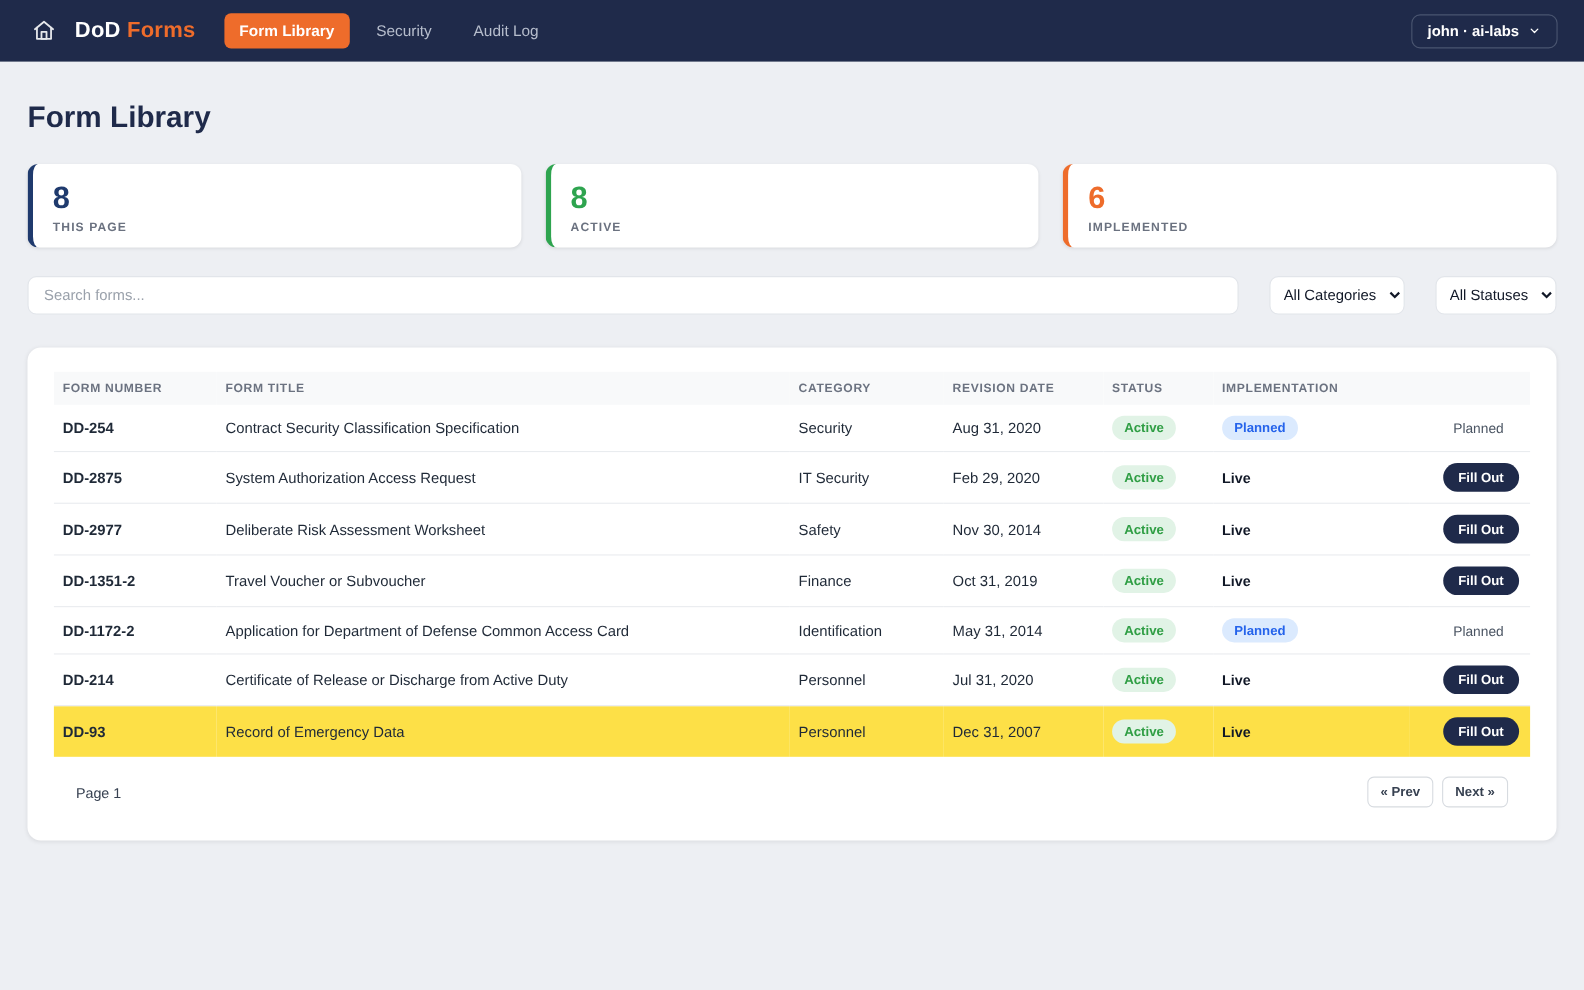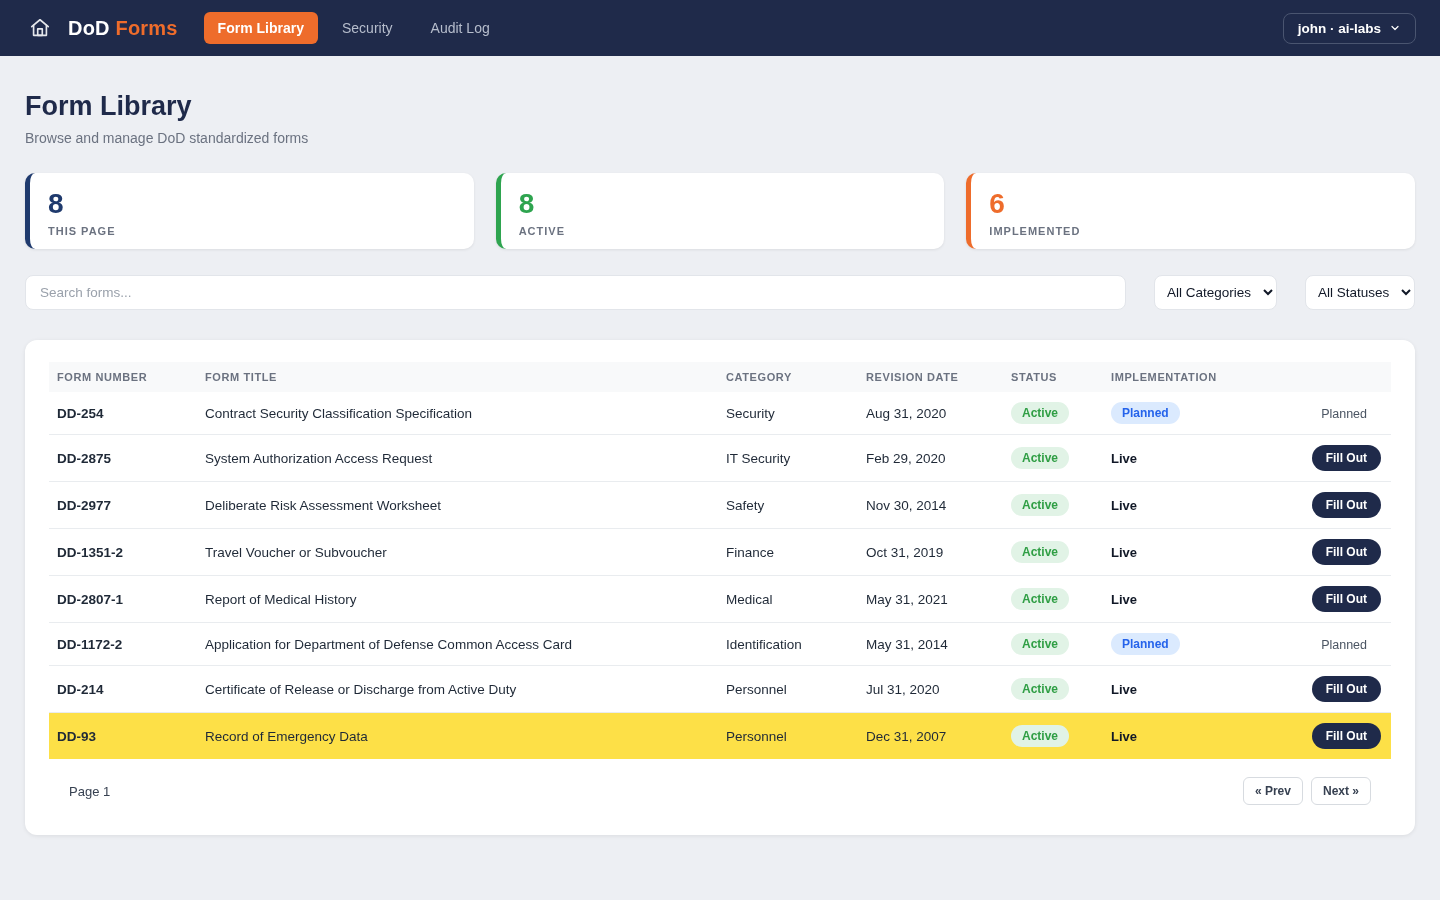--- a/index.html
+++ b/index.html
@@ -157,21 +157,20 @@
     <span>john · ai-labs</span>
     <svg width="12" height="12" viewBox="0 0 24 24" fill="none" stroke="currentColor" stroke-width="2.4" stroke-linecap="round" stroke-linejoin="round">
       <path d="M6 9l6 6 6-6"></path>
     </svg>
   </button>
 </div>
 
 <div class="content">
 
   <div class="page-title">Form Library</div>
-  <div class="page-subtitle">Browse and manage DoD standardized forms</div>
 
   <div class="stats-row">
     <div class="stat-card navy">
       <div class="stat-value">8</div>
       <div class="stat-label">THIS PAGE</div>
     </div>
     <div class="stat-card green">
       <div class="stat-value">8</div>
       <div class="stat-label">ACTIVE</div>
     </div>
@@ -244,29 +243,20 @@
           <tr>
             <td class="col-number">DD-1351-2</td>
             <td class="col-title">Travel Voucher or Subvoucher</td>
             <td class="col-category">Finance</td>
             <td class="col-revision">Oct 31, 2019</td>
             <td class="col-status"><span class="badge-active">Active</span></td>
             <td class="col-impl"><span class="impl-live">Live</span></td>
             <td class="col-action"><button class="fill-out-btn">Fill Out</button></td>
           </tr>
           <tr>
-            <td class="col-number">DD-2807-1</td>
-            <td class="col-title">Report of Medical History</td>
-            <td class="col-category">Medical</td>
-            <td class="col-revision">May 31, 2021</td>
-            <td class="col-status"><span class="badge-active">Active</span></td>
-            <td class="col-impl"><span class="impl-live">Live</span></td>
-            <td class="col-action"><button class="fill-out-btn">Fill Out</button></td>
-          </tr>
-          <tr>
             <td class="col-number">DD-1172-2</td>
             <td class="col-title">Application for Department of Defense Common Access Card</td>
             <td class="col-category">Identification</td>
             <td class="col-revision">May 31, 2014</td>
             <td class="col-status"><span class="badge-active">Active</span></td>
             <td class="col-impl"><span class="badge-planned">Planned</span></td>
             <td class="col-action"><span class="action-planned-text">Planned</span></td>
           </tr>
           <tr>
             <td class="col-number">DD-214</td>

